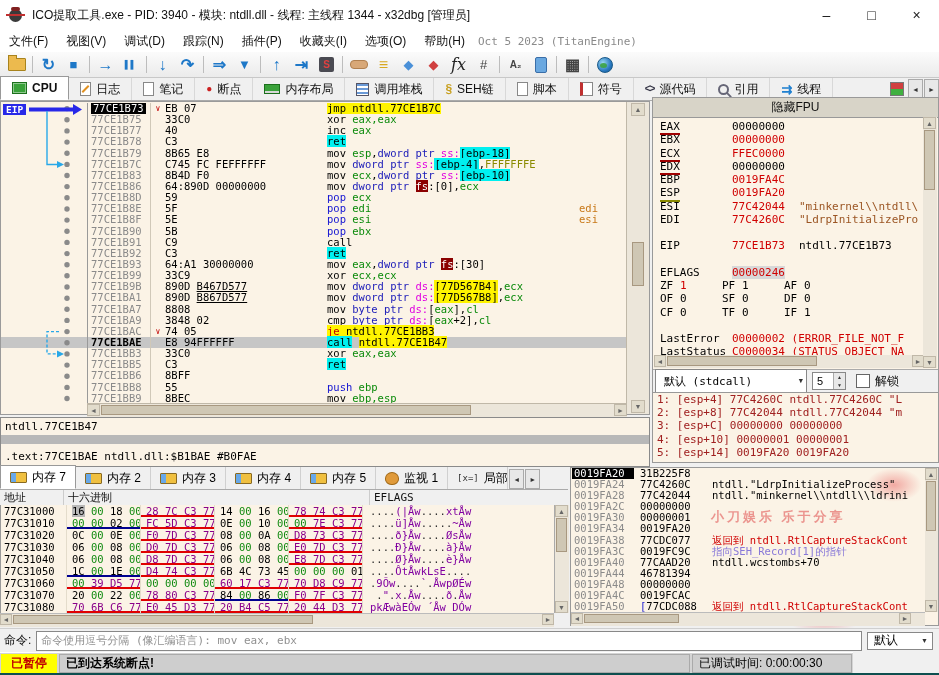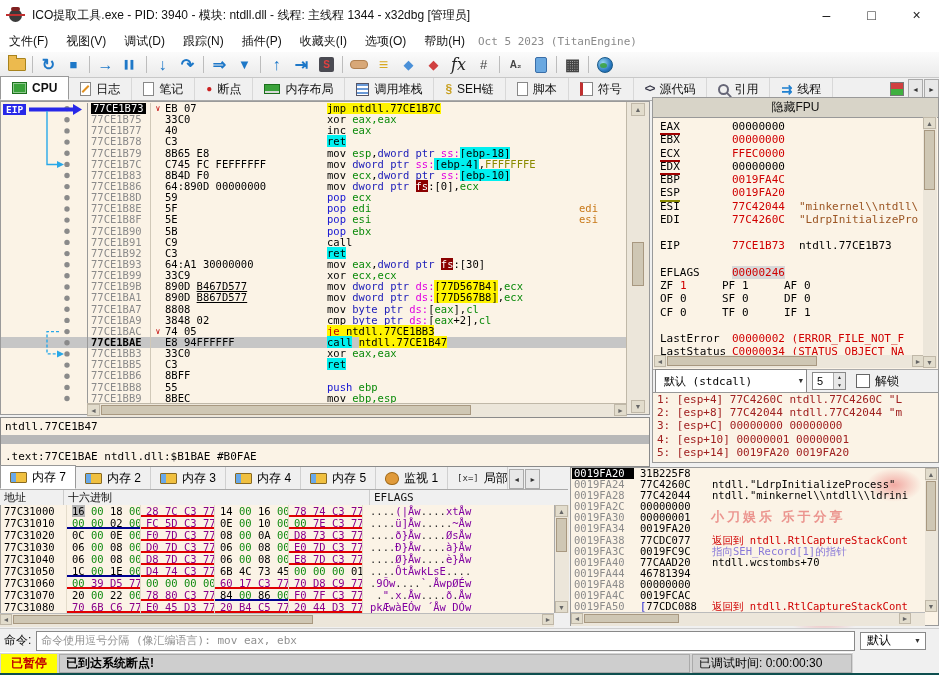--- a/index.html
+++ b/index.html
@@ -180,21 +180,21 @@
   .watermark{position:absolute;left:140px;top:40px;color:rgba(222,70,70,.55);font-size:13px;font-weight:bold;letter-spacing:3px;pointer-events:none;white-space:nowrap}
   .wm-blob{position:absolute;right:16px;top:0px;width:56px;height:34px;pointer-events:none;
            background:radial-gradient(ellipse at center,rgba(230,80,80,.45),transparent 70%)}
   .wm-blob2{position:absolute;left:218px;top:140px;width:70px;height:26px;pointer-events:none;
            background:radial-gradient(ellipse at center,rgba(230,80,80,.35),transparent 70%)}
   
   .cmdbar{position:absolute;left:0;top:628px;width:939px;height:24px;background:#f0f0f0;display:flex;align-items:center;border-top:1px solid #cfcfcf;box-sizing:border-box}
   .cmd-lbl{font-size:12px;margin:0 5px 0 4px;color:#111;white-space:nowrap}
   .cmd-input{flex:1;height:18px;border:1px solid #888;background:#fff;font-family:"DejaVu Sans Mono",monospace;font-size:11px;padding:0 4px;outline:none}
   .cmd-input::placeholder{color:#909090}
-  .cmd-combo{width:66px;height:18px;background:#fff;border:1px solid #888;margin:0 13px 0 5px;font-size:12px;display:flex;align-items:center;padding-left:6px;box-sizing:border-box}
+  .cmd-combo{width:66px;height:18px;background:#fff;border:1px solid #888;margin:0 6px 0 5px;font-size:12px;display:flex;align-items:center;padding-left:6px;box-sizing:border-box}
   .cmd-combo .caret{margin-left:auto;font-size:7px;padding-right:4px;color:#333}
   .statusbar{position:absolute;left:0;top:652px;width:853px;height:21px;background:#d4d4d4;display:flex;align-items:center;border-top:1px solid #fff;box-sizing:border-box}
   .badge-paused{background:#ffff00;color:#c00000;font-weight:bold;font-size:12px;height:19px;line-height:19px;padding:0 10px;margin-left:1px;flex:none}
   .status-msg{flex:1;background:#cecece;border:1px solid #aaa;height:17px;line-height:16px;font-size:12px;font-weight:bold;color:#000;padding:0 6px;margin:0 2px}
   .status-time{width:146px;background:#cecece;border:1px solid #aaa;height:17px;line-height:16px;font-size:12px;color:#000;padding:0 6px;margin-right:1px;flex:none;white-space:nowrap}
 </style>
 </head>
 <body>
 
 <div class="titlebar">

